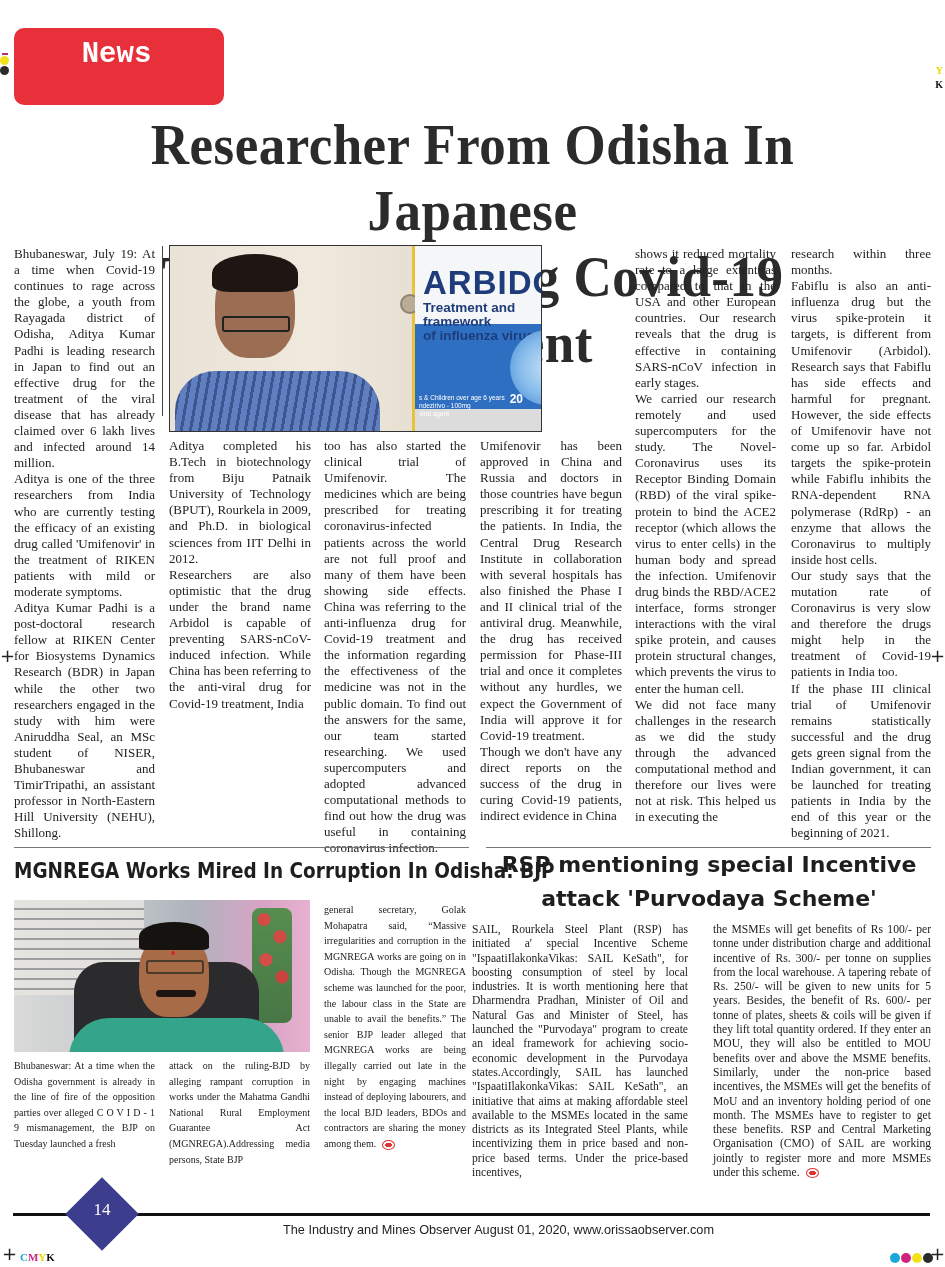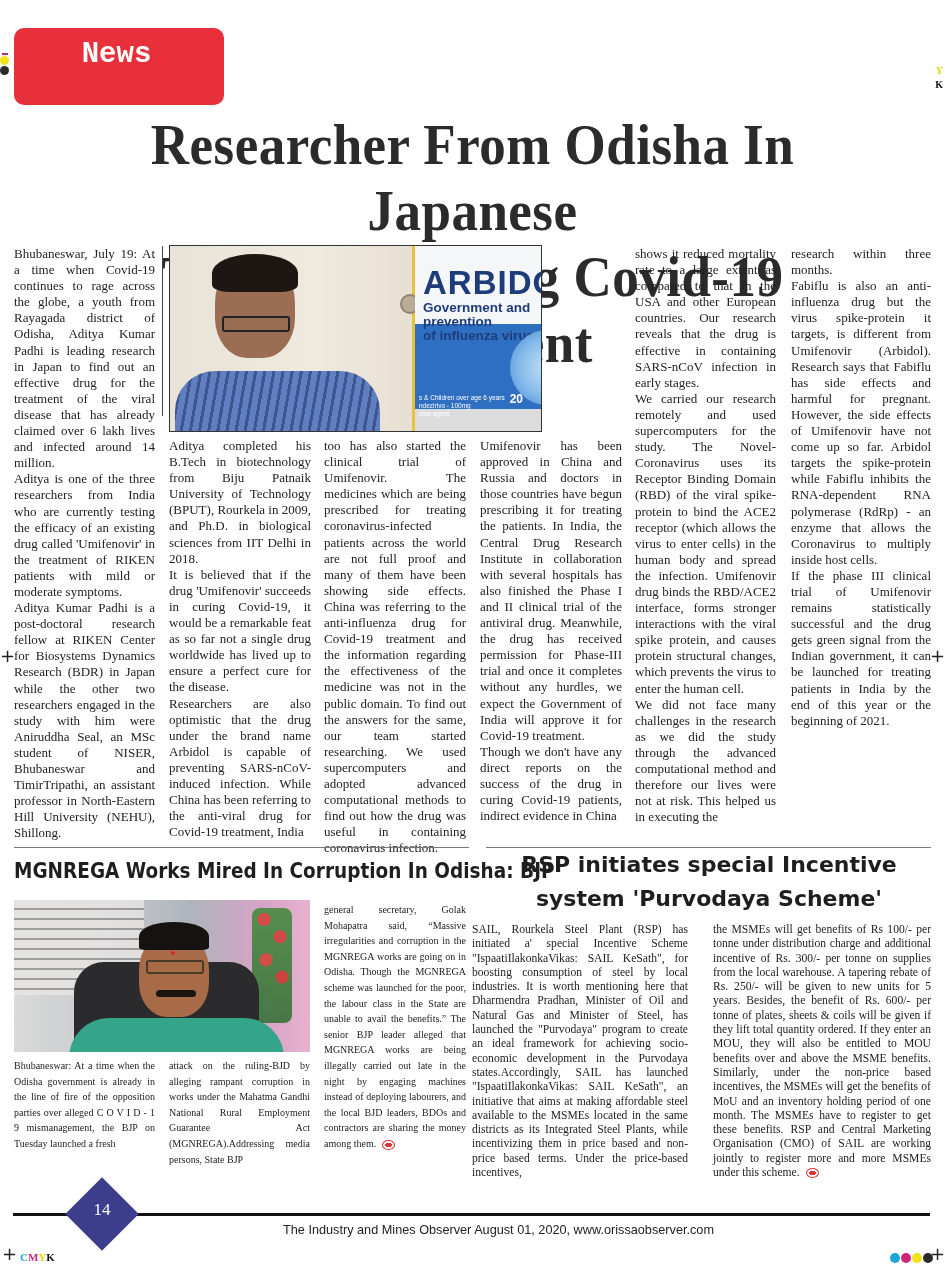--- a/index.html
+++ b/index.html
@@ -131,36 +131,35 @@
     <div class="head"></div>
     <div class="hair"></div>
     <div class="glasses"></div>
     <div class="shirt"></div>
     <div class="knob"></div>
   </div>
   <div class="sep"></div>
   <div class="box">
     <div class="brand">ARBIDOL</div>
     <div class="sub">
-      <div>Government and prevention</div>
+      <div>Treatment and framework</div>
       <div>of influenza virus</div>
     </div>
     <div class="virus"></div>
     <div class="small">
       <div>s &amp; Children over age 6 years</div>
       <div>ndezirivo - 100mg</div>
       <div>viral agent</div>
     </div>
     <div class="count">20</div>
   </div>
 </div>
 
 <div class="col" style="left:169px; top:438px; width:142px;">
-  <p>Aditya completed his B.Tech in biotechnology from Biju Patnaik University of Technology (BPUT), Rourkela in 2009, and Ph.D. in biological sciences from IIT Delhi in 2018.</p>
-  <p>It is believed that if the drug 'Umifenovir' succeeds in curing Covid-19, it would be a remarkable feat as so far not a single drug worldwide has lived up to ensure a perfect cure for the disease.</p>
+  <p>Aditya completed his B.Tech in biotechnology from Biju Patnaik University of Technology (BPUT), Rourkela in 2009, and Ph.D. in biological sciences from IIT Delhi in 2012.</p>
   <p>Researchers are also optimistic that the drug under the brand name Arbidol is capable of preventing SARS-nCoV-induced infection. While China has been referring to the anti-viral drug for Covid-19 treatment, India</p>
 </div>
 
 <div class="col" style="left:324px; top:438px; width:142px;">
   <p>too has also started the clinical trial of Umifenovir. The medicines which are being prescribed for treating coronavirus-infected patients across the world are not full proof and many of them have been showing side effects. China was referring to the anti-influenza drug for Covid-19 treatment and the information regarding the effectiveness of the medicine was not in the public domain. To find out the answers for the same, our team started researching. We used supercomputers and adopted advanced computational methods to find out how the drug was useful in containing coronavirus infection.</p>
 </div>
 
 <div class="col" style="left:480px; top:438px; width:142px;">
   <p>Umifenovir has been approved in China and Russia and doctors in those countries have begun prescribing it for treating the patients. In India, the Central Drug Research Institute in collaboration with several hospitals has also finished the Phase I and II clinical trial of the antiviral drug. Meanwhile, the drug has received permission for Phase-III trial and once it completes without any hurdles, we expect the Government of India will approve it for Covid-19 treatment.</p>
   <p>Though we don't have any direct reports on the success of the drug in curing Covid-19 patients, indirect evidence in China</p>
@@ -168,20 +167,21 @@
 
 <div class="col" style="left:635px; top:246px; width:141px;">
   <p>shows it reduced mortality rate to a large extent as compared to that in the USA and other European countries. Our research reveals that the drug is effective in containing SARS-nCoV infection in early stages.</p>
   <p>We carried our research remotely and used supercomputers for the study. The Novel-Coronavirus uses its Receptor Binding Domain (RBD) of the viral spike-protein to bind the ACE2 receptor (which allows the virus to enter cells) in the human body and spread the infection. Umifenovir drug binds the RBD/ACE2 interface, forms stronger interactions with the viral spike protein, and causes protein structural changes, which prevents the virus to enter the human cell.</p>
   <p>We did not face many challenges in the research as we did the study through the advanced computational method and therefore our lives were not at risk. This helped us in executing the</p>
 </div>
 
 <div class="col" style="left:791px; top:246px; width:140px;">
   <p>research within three months.</p>
   <p>Fabiflu is also an anti-influenza drug but the virus spike-protein it targets, is different from Umifenovir (Arbidol). Research says that Fabiflu has side effects and harmful for pregnant. However, the side effects of Umifenovir have not come up so far. Arbidol targets the spike-protein while Fabiflu inhibits the RNA-dependent RNA polymerase (RdRp) - an enzyme that allows the Coronavirus to multiply inside host cells.</p>
+  <p>Our study says that the mutation rate of Coronavirus is very slow and therefore the drugs might help in the treatment of Covid-19 patients in India too.</p>
   <p>If the phase III clinical trial of Umifenovir remains statistically successful and the drug gets green signal from the Indian government, it can be launched for treating patients in India by the end of this year or the beginning of 2021.</p>
 </div>
 
 <div class="crosshair" style="left:0; top:647px;">+</div>
 <div class="crosshair" style="left:930px; top:647px;">+</div>
 
 <div class="hr-section" style="left:14px; top:847px; width:455px;"></div>
 <div class="hr-section" style="left:486px; top:847px; width:445px;"></div>
 
 <h2 class="headline2">MGNREGA Works Mired In Corruption In Odisha: BJP</h2>
@@ -200,22 +200,22 @@
   <p>Bhubaneswar: At a time when the Odisha government is already in the line of fire of the opposition parties over alleged C O V I D - 1 9 mismanagement, the BJP on Tuesday launched a fresh</p>
 </div>
 <div class="col-s" style="left:169px; top:1058px; width:141px;">
   <p>attack on the ruling-BJD by alleging rampant corruption in works under the Mahatma Gandhi National Rural Employment Guarantee Act (MGNREGA).Addressing media persons, State BJP</p>
 </div>
 <div class="col-s" style="left:324px; top:902px; width:142px;">
   <p><span>general secretary, Golak Mohapatra said, “Massive irregularities and corruption in the MGNREGA works are going on in Odisha. Though the MGNREGA scheme was launched for the poor, the labour class in the State are unable to avail the benefits.” The senior BJP leader alleged that MGNREGA works are being illegally carried out late in the night by engaging machines instead of deploying labourers, and the local BJD leaders, BDOs and contractors are sharing the money among them.</span><span class="end-mark"></span></p>
 </div>
 
 <h2 class="headline3">
-  <div>RSP initiates special Incentive</div>
-  <div>system 'Purvodaya Scheme'</div>
+  <div>RSP mentioning special Incentive</div>
+  <div>attack 'Purvodaya Scheme'</div>
 </h2>
 <div class="col-t" style="left:472px; top:923px; width:216px;">
   <p>SAIL, Rourkela Steel Plant (RSP) has initiated a' special Incentive Scheme "IspaatiIlakonkaVikas: SAIL KeSath", for boosting consumption of steel by local industries. It is worth mentioning here that Dharmendra Pradhan, Minister of Oil and Natural Gas and Minister of Steel, has launched the "Purvodaya" program to create an ideal framework for achieving socio-economic development in the Purvodaya states.Accordingly, SAIL has launched "IspaatiIlakonkaVikas: SAIL KeSath", an initiative that aims at making affordable steel available to the MSMEs located in the same districts as its Integrated Steel Plants, while incentivizing them in price based and non-price based terms. Under the price-based incentives,</p>
 </div>
 <div class="col-t" style="left:713px; top:923px; width:218px;">
   <p><span>the MSMEs will get benefits of Rs 100/- per tonne under distribution charge and additional incentive of Rs. 300/- per tonne on supplies from the local warehouse. A tapering rebate of Rs. 250/- will be given to new units for 5 years. Besides, the benefit of Rs. 600/- per tonne of plates, sheets &amp; coils will be given if they lift total quantity ordered. If they enter an MOU, they will also be entitled to MOU benefits over and above the MSME benefits. Similarly, under the non-price based incentives, the MSMEs will get the benefits of MoU and an inventory holding period of one month. The MSMEs have to register to get these benefits. RSP and Central Marketing Organisation (CMO) of SAIL are working jointly to register more and more MSMEs under this scheme.</span><span class="end-mark"></span></p>
 </div>
 
 <div class="footer-line"></div>
 <div class="page-diamond"></div>

